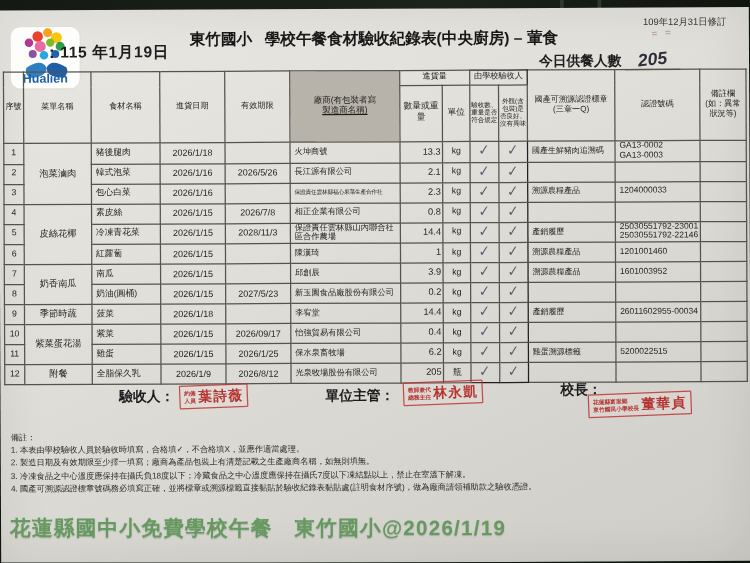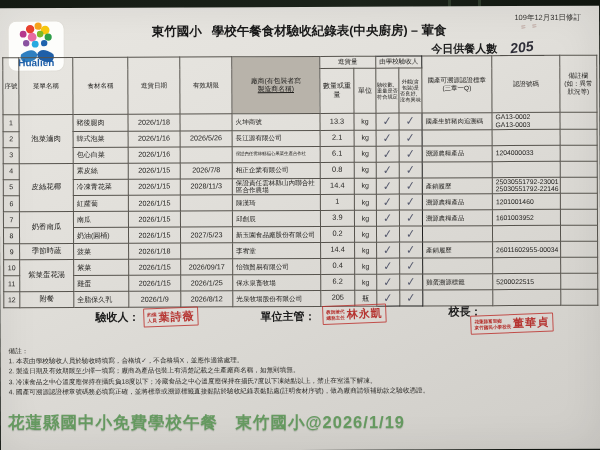--- a/index.html
+++ b/index.html
@@ -46,21 +46,21 @@
   th.tiny{font-size:5.2px;line-height:1.2;padding:0;}
   .bL{border-left:1.8px solid #1f1f1f !important;}
   .bR{border-right:1.8px solid #1f1f1f !important;}
   .bT{border-top:1.8px solid #1f1f1f !important;}
   .bB{border-bottom:1.8px solid #1f1f1f !important;}
   td.c-food,td.c-vendor{text-align:left;padding-left:3px;}
   td.c-date{font-size:7.2px;}
   td.c-vendor{font-size:6.6px;}
   td.c-vendor.small{font-size:4.6px;letter-spacing:-0.2px;}
   td.c-menu{font-size:7.4px;}
-  td.c-qty{font-size:7.4px;}
+  td.c-qty{font-size:7.4px;text-align:right;}
   td.c-mark{font-size:6.4px;text-align:left;padding-left:3px;}
   td.c-cert{font-size:6.8px;text-align:left;padding-left:3px;white-space:pre-line;line-height:1.15;}
   td.c-chk{font-size:11px;color:#565a6e;}
   td.c-chk span{display:inline-block;transform:rotate(-10deg) skewX(-8deg);font-style:italic;}
   
   .sig-row{position:absolute;left:0;top:296px;width:600px;height:40px;font-size:11px;font-weight:bold;color:#1c1c1c;}
   .sig-label{position:absolute;top:6px;}
   .stamp{
     position:absolute;display:inline-flex;align-items:center;gap:2px;
     border:1.6px solid rgba(186,44,40,0.8);color:rgba(178,38,35,0.92);
@@ -99,20 +99,21 @@
       <circle cx="33" cy="14" r="3.3" fill="#7cb928"></circle>
       <circle cx="41" cy="17" r="3.6" fill="#2e9e49"></circle>
       <circle cx="19" cy="23" r="3.2" fill="#8a52a0"></circle>
       <circle cx="28" cy="24" r="3.4" fill="#27a9e0"></circle>
       <circle cx="37" cy="23" r="3.2" fill="#1f63ad"></circle>
       <path d="M14 34 Q26 26 30 34 Q30 42 16 42 Q12 38 14 34Z" fill="#2e7fc1"></path>
       <path d="M46 34 Q34 26 30 34 Q30 42 44 42 Q48 38 46 34Z" fill="#1f5fa8"></path>
       <text x="29" y="46" text-anchor="middle" font-size="10" font-weight="bold" fill="#1f5fa8" font-family="Liberation Sans, sans-serif">Hualien</text>
     </svg>
   </div>
+  <div class="date-line">：115 年1月19日</div>
   <div class="title">
     <span class="school">東竹國小</span><span>學校午餐食材驗收紀錄表(中央廚房) – 葷食</span>
   </div>
   <div class="revision">109年12月31日修訂</div>
   <div class="hand-marks">= =</div>
   <div class="servings">
     <span>今日供餐人數</span>
     <span class="val"><span>205</span></span>
   </div>
 
@@ -186,21 +187,21 @@
           <td class="c-mark"></td>
           <td class="c-cert"></td>
           <td class="c-note"></td>
         </tr>
         <tr>
           <td class="c-no">3</td>
           <td class="c-food">包心白菜</td>
           <td class="c-date">2026/1/16</td>
           <td class="c-date"></td>
           <td class="c-vendor small">保證責任雲林縣福心果菜生產合作社</td>
-          <td class="c-qty">6.1</td>
+          <td class="c-qty">2.3</td>
           <td class="c-unit">kg</td>
           <td class="c-chk bL"><span>✓</span></td>
           <td class="c-chk bR"><span>✓</span></td>
           <td class="c-mark">溯源農糧產品</td>
           <td class="c-cert">1204000033</td>
           <td class="c-note"></td>
         </tr>
         <tr>
           <td class="c-no">4</td>
           <td class="c-menu" rowspan="3">皮絲花椰</td>

